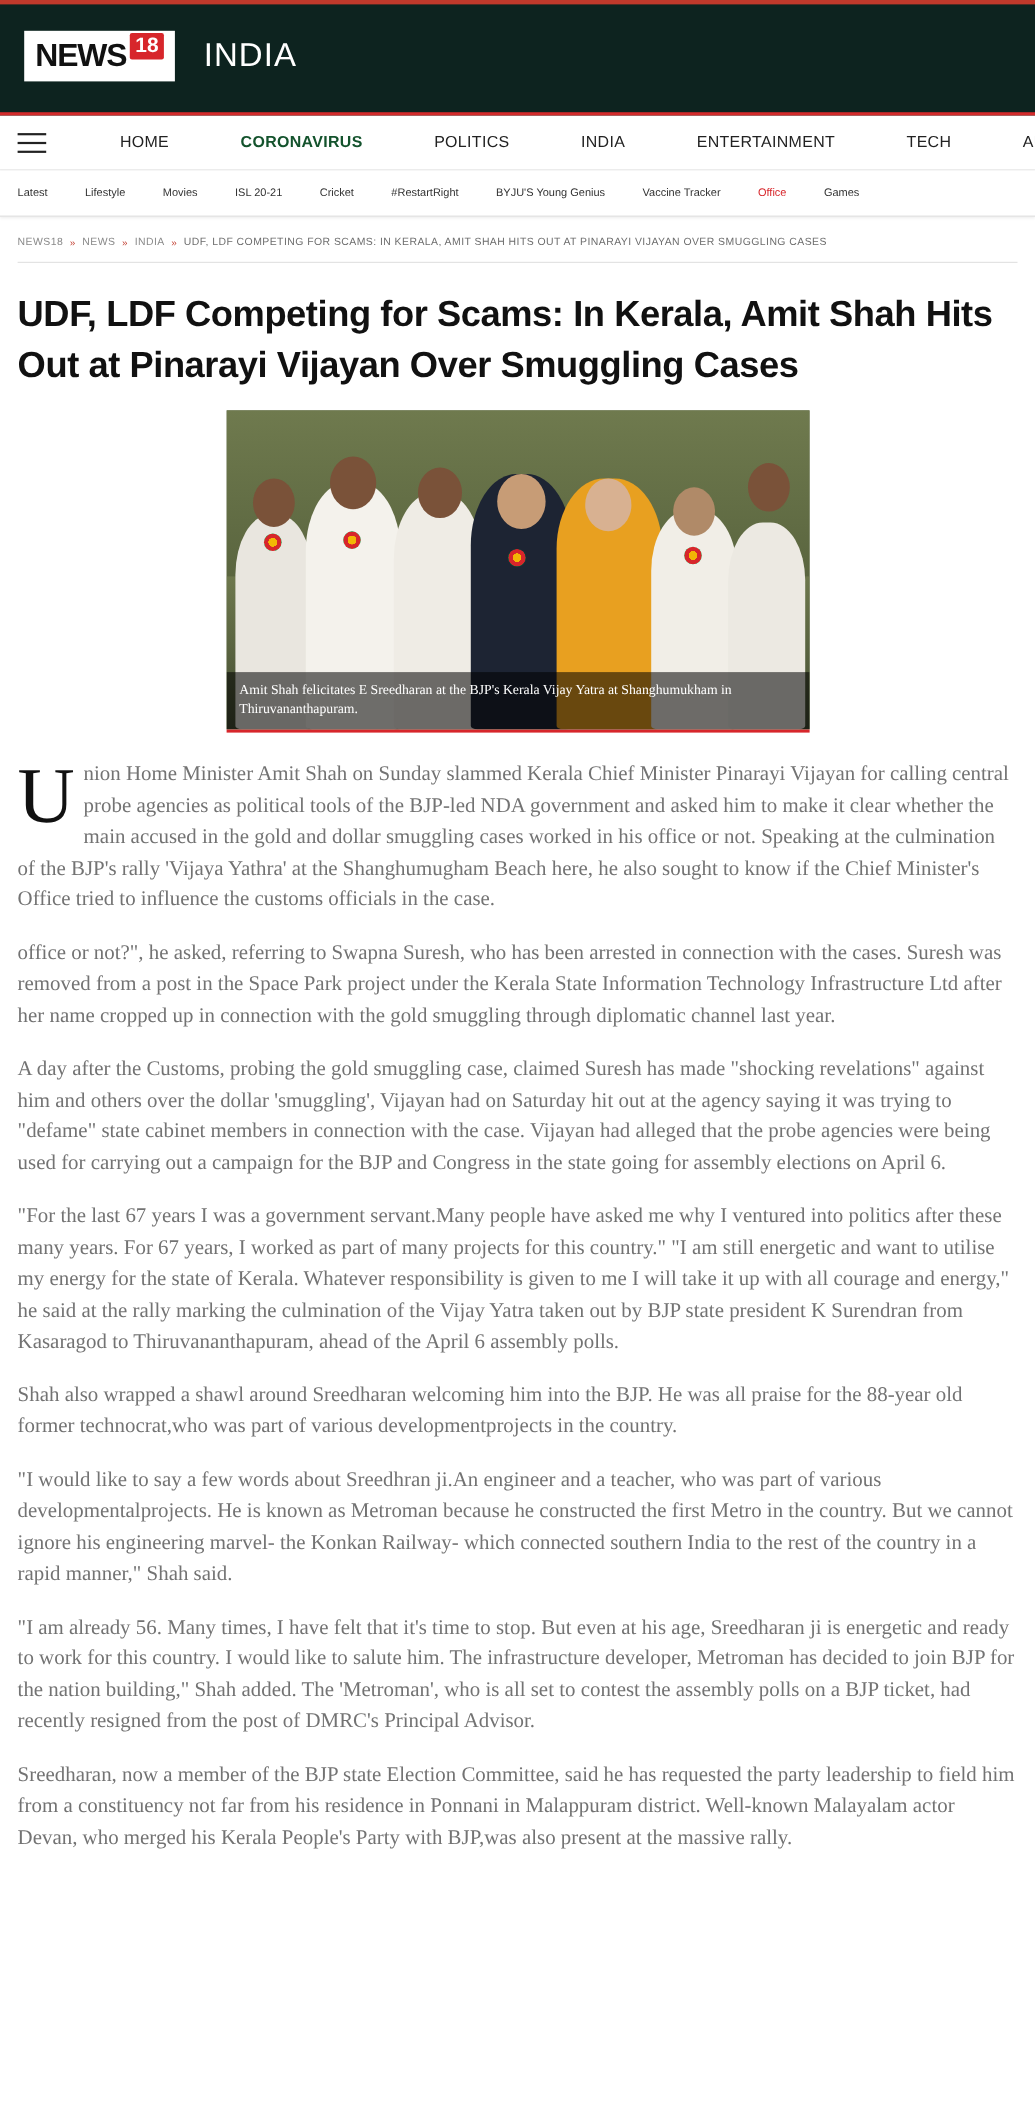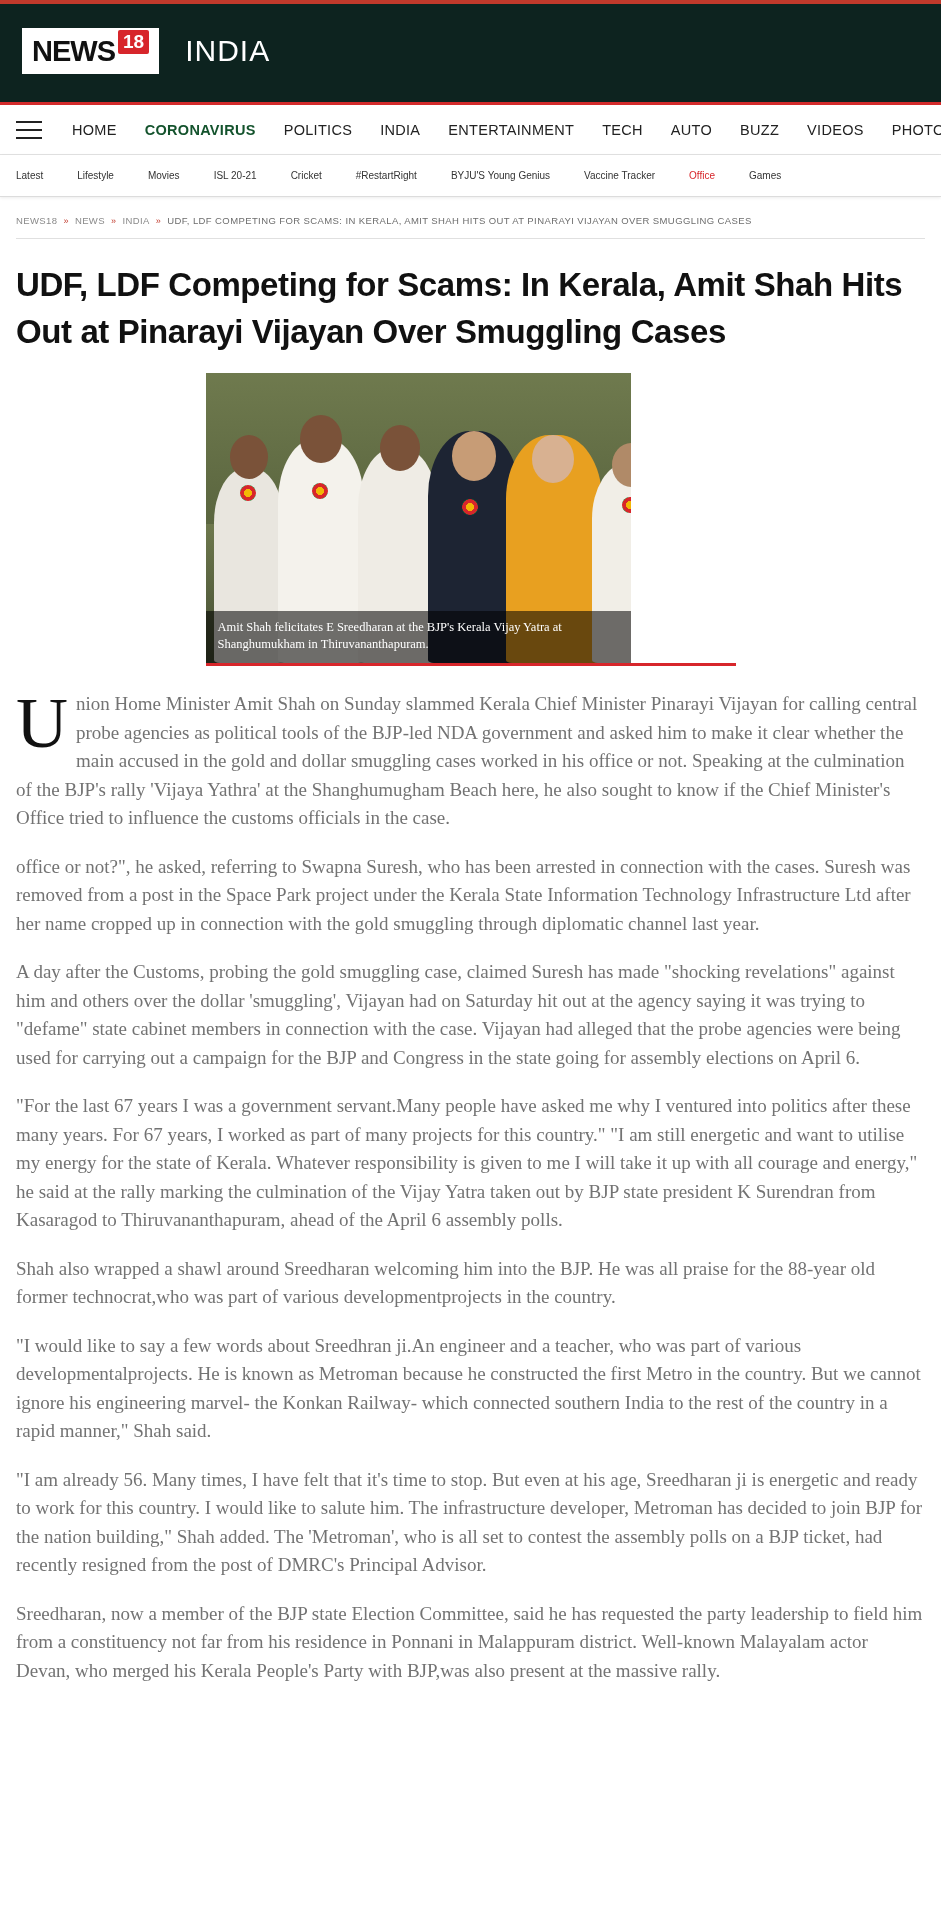--- a/index.html
+++ b/index.html
@@ -66,20 +66,21 @@
   
   .mainnav {
     height: 50px;
     background: #ffffff;
     display: flex;
     align-items: center;
     padding: 0 16px;
     border-bottom: 1px solid #e2e2e2;
     overflow: hidden;
     white-space: nowrap;
+    gap: 37px;
   }
   .hamburger {
     width: 26px;
     height: 18px;
     display: inline-flex;
     flex-direction: column;
     justify-content: space-between;
     margin-right: 16px;
     flex: none;
     cursor: pointer;
@@ -148,21 +149,21 @@
     color: #111;
   }
 
   .figure {
     position: relative;
     width: 530px;
     margin: 8px auto 0 auto;
     border-bottom: 3px solid #d7262b;
   }
   .photo {
-    width: 425px;
+    width: 530px;
     height: 290px;
     position: relative;
     overflow: hidden;
     background: #5f6a45;
   }
   
   .photo .sky {
     position: absolute; inset: 0;
     background: linear-gradient(180deg,#6f7a4e 0%,#5d6841 45%,#4a5435 100%);
   }

